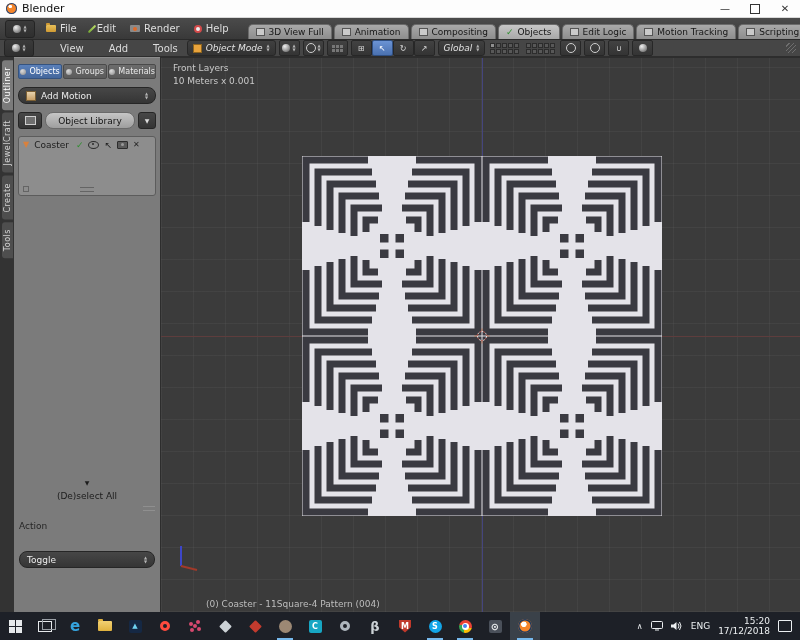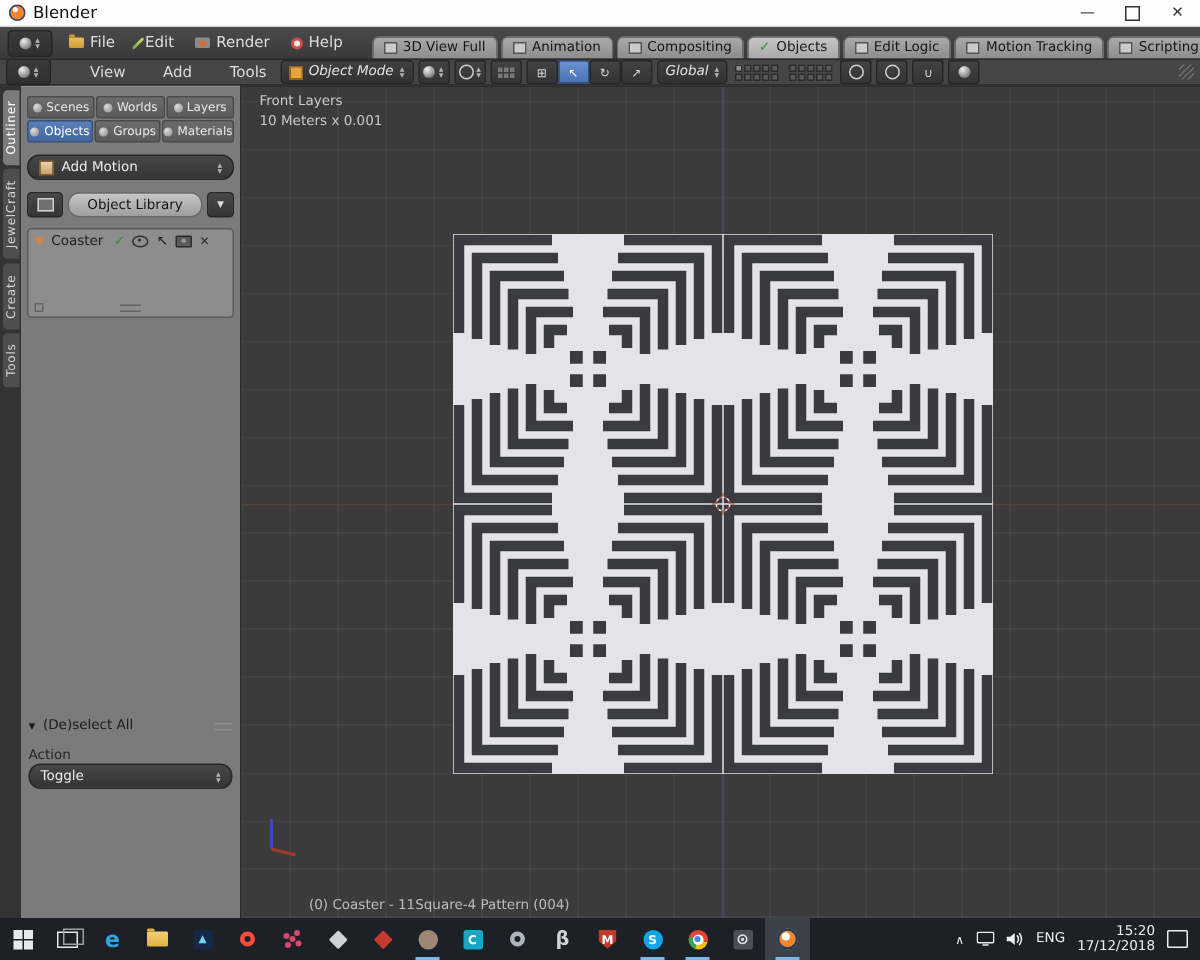--- a/index.html
+++ b/index.html
@@ -118,26 +118,26 @@
   .eye:after{content:"";position:absolute;left:2.5px;top:1px;width:2px;height:2px;
              border-radius:50%;background:#2c2c2c;}
   .cur{font-size:9px;color:#1d1d1d;line-height:1;}
   .cam{width:9px;height:6px;background:#5a5a5a;border:1px solid #2c2c2c;border-radius:1px;position:relative;display:block;}
   .cam:after{content:"";position:absolute;left:2.5px;top:0.5px;width:3px;height:3px;border-radius:50%;background:#999;}
   .xx{font-size:8px;color:#282828;line-height:1;}
   .grip{position:absolute;bottom:3px;left:50%;transform:translateX(-50%);width:14px;height:3px;
         border-top:1px solid #646464;border-bottom:1px solid #646464;}
   .corner-sq{position:absolute;bottom:3px;left:4px;width:4px;height:4px;border:1px solid #646464;}
   .panel-bottom{position:absolute;left:5px;right:5px;top:421px;}
-  .phead{font-size:9px;color:#1c1c1c;display:flex;align-items:center;gap:5px;}
+  .phead{font-size:9px;color:#1c1c1c;display:flex;align-items:center;gap:5px;flex-direction:column;}
   .parrow{font-size:6px;color:#1c1c1c;}
   .pdots{margin-left:auto;width:12px;height:3px;
          border-top:1px solid #8f8f8f;border-bottom:1px solid #8f8f8f;}
   .plabel{font-size:9px;color:#262626;margin-top:10px;}
-  .pdd{margin-top:0;}
+  .pdd{margin-top:20px;}
   
   .viewport{position:absolute;left:160px;top:57px;right:0;bottom:28px;
     background:repeating-linear-gradient(0deg,rgba(255,255,255,0.04) 0 1px,transparent 1px 32px),
                repeating-linear-gradient(90deg,rgba(255,255,255,0.04) 0 1px,transparent 1px 32px),
                #3b3b3b;
     border-top:1px solid #2d2d2d;border-left:1px solid #2d2d2d;overflow:hidden;box-sizing:border-box;}
   .axis-z{position:absolute;left:321px;top:0;bottom:0;width:1px;background:#45457d;}
   .axis-x{position:absolute;top:278px;left:0;right:0;height:1px;background:#5e3d3d;}
   .vp-label{position:absolute;left:12px;color:#c9c9c9;font-size:9px;white-space:nowrap;}
   .vl1{top:5px;} .vl2{top:18px;}
@@ -377,34 +377,20 @@
 <div class="side-strip">
     <span class="vtab active">Outliner</span>
     <span class="vtab">JewelCraft</span>
     <span class="vtab">Create</span>
     <span class="vtab">Tools</span>
   </div>
 
 <div class="sidebar">
   <div>
       <div class="btnrow">
-        <div class="sbtn">
-          <span class="mini"></span>
-          <span>Scenes</span>
-        </div>
-        <div class="sbtn">
-          <span class="mini"></span>
-          <span>Worlds</span>
-        </div>
-        <div class="sbtn">
-          <span class="mini"></span>
-          <span>Layers</span>
-        </div>
-      </div>
-      <div class="btnrow">
         <div class="sbtn sel">
           <span class="mini"></span>
           <span>Objects</span>
         </div>
         <div class="sbtn">
           <span class="mini"></span>
           <span>Groups</span>
         </div>
         <div class="sbtn">
           <span class="mini"></span>

